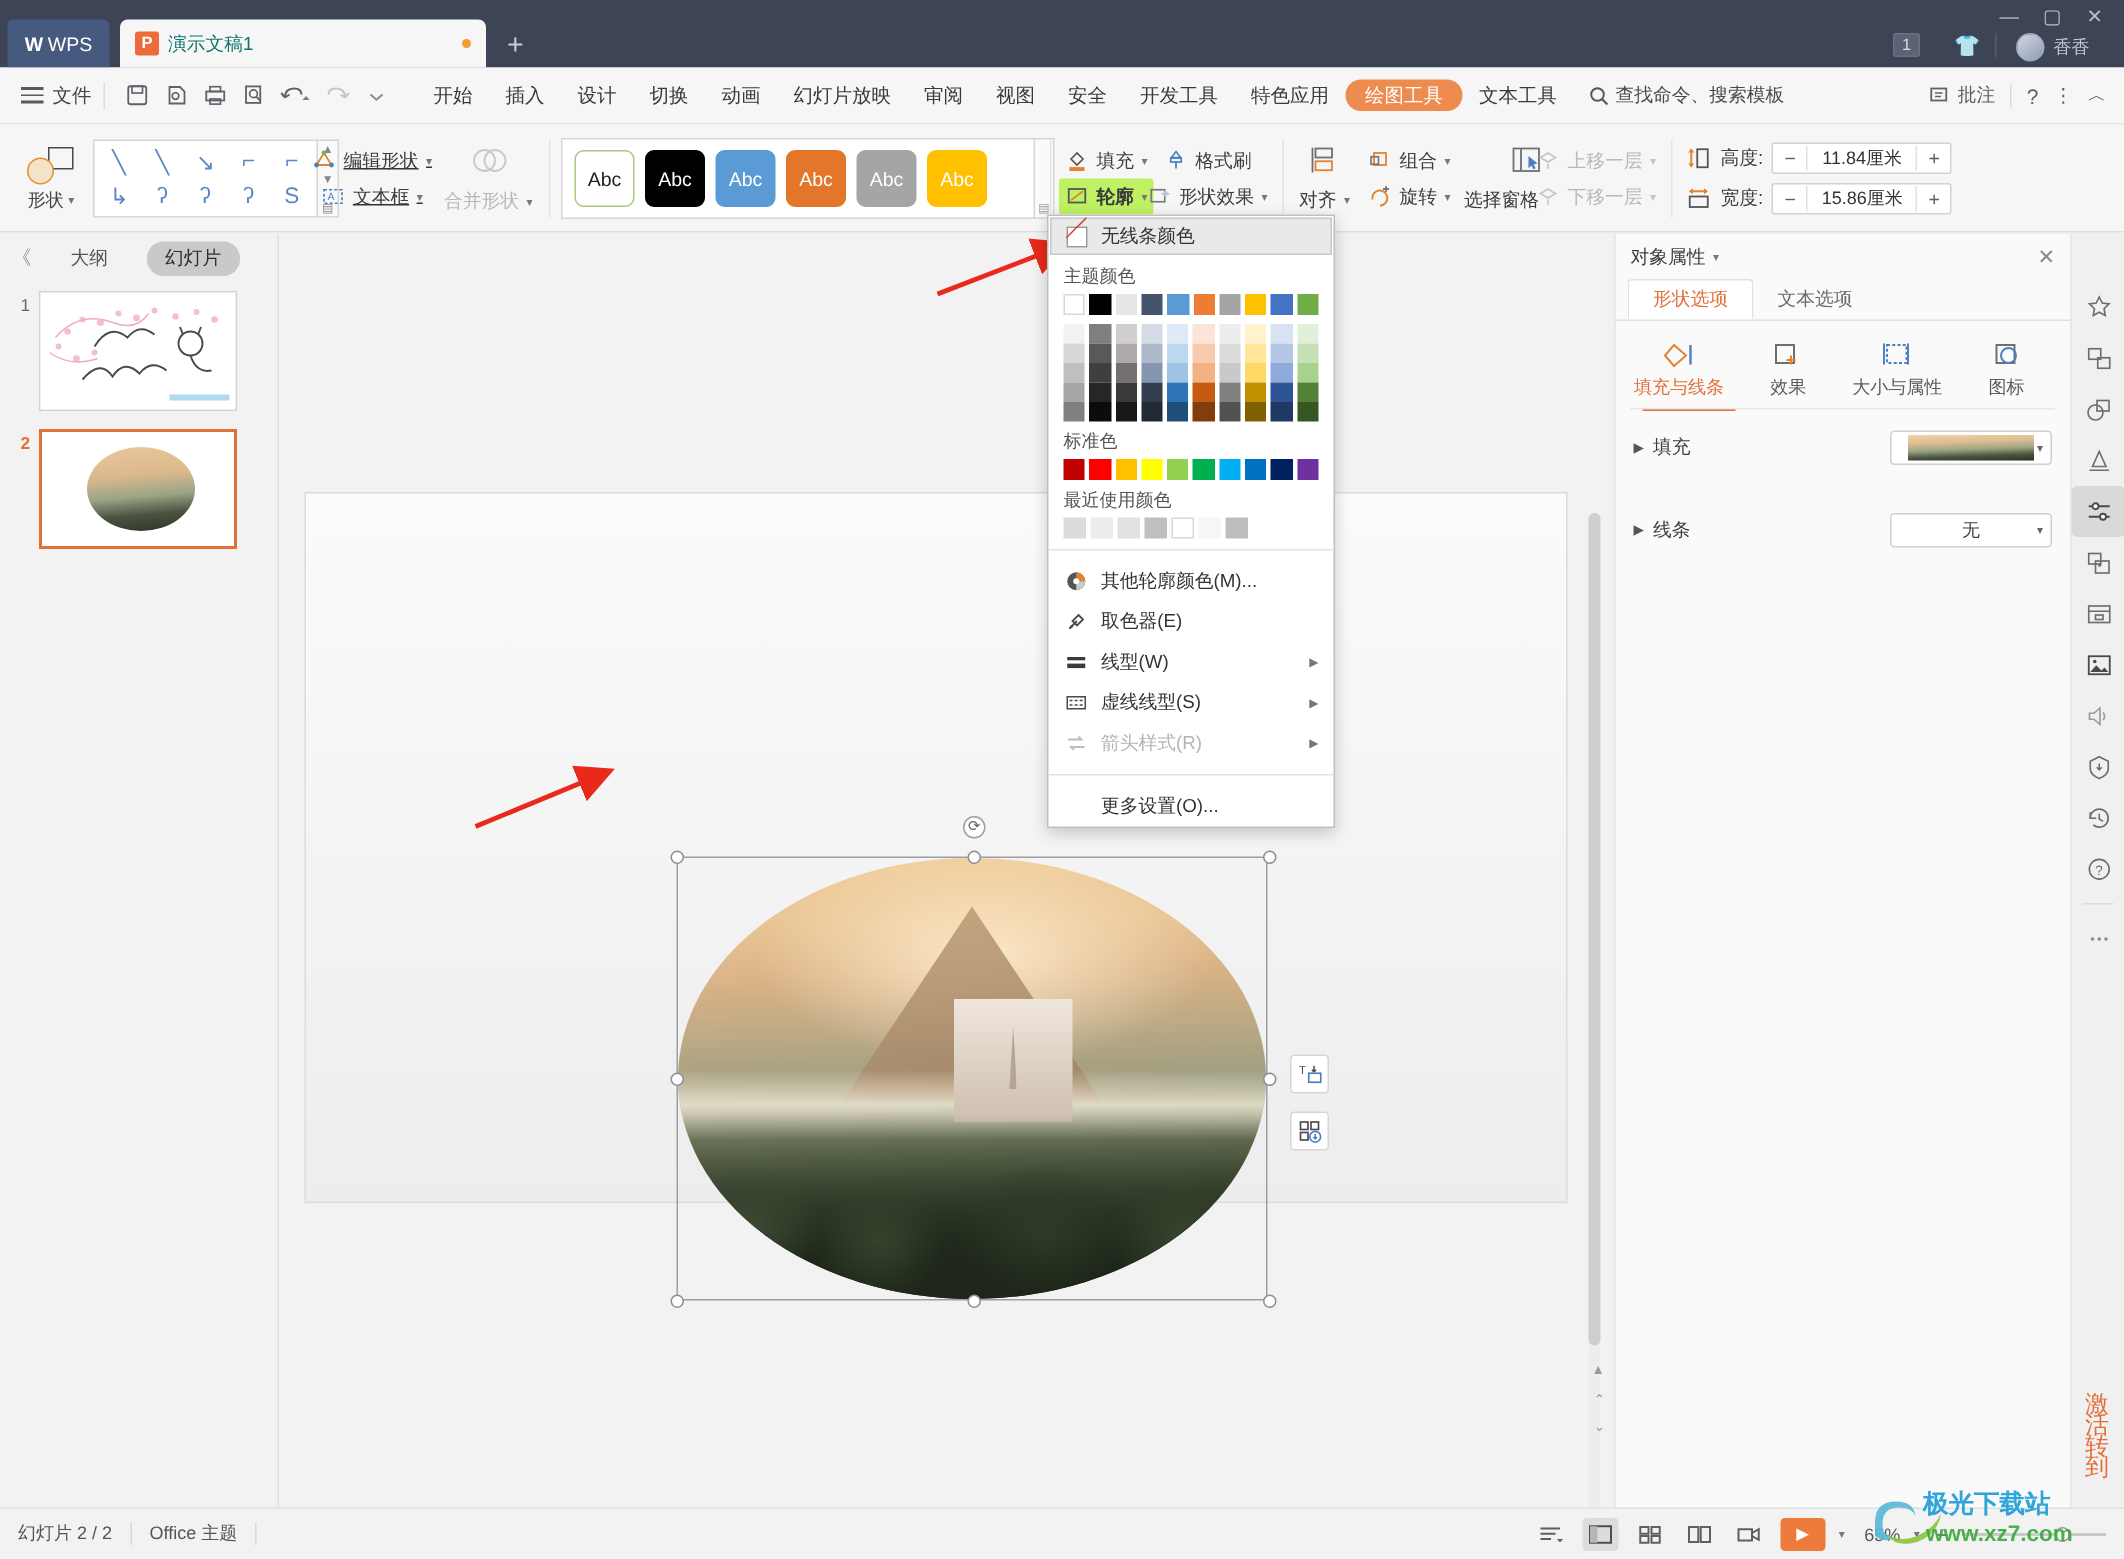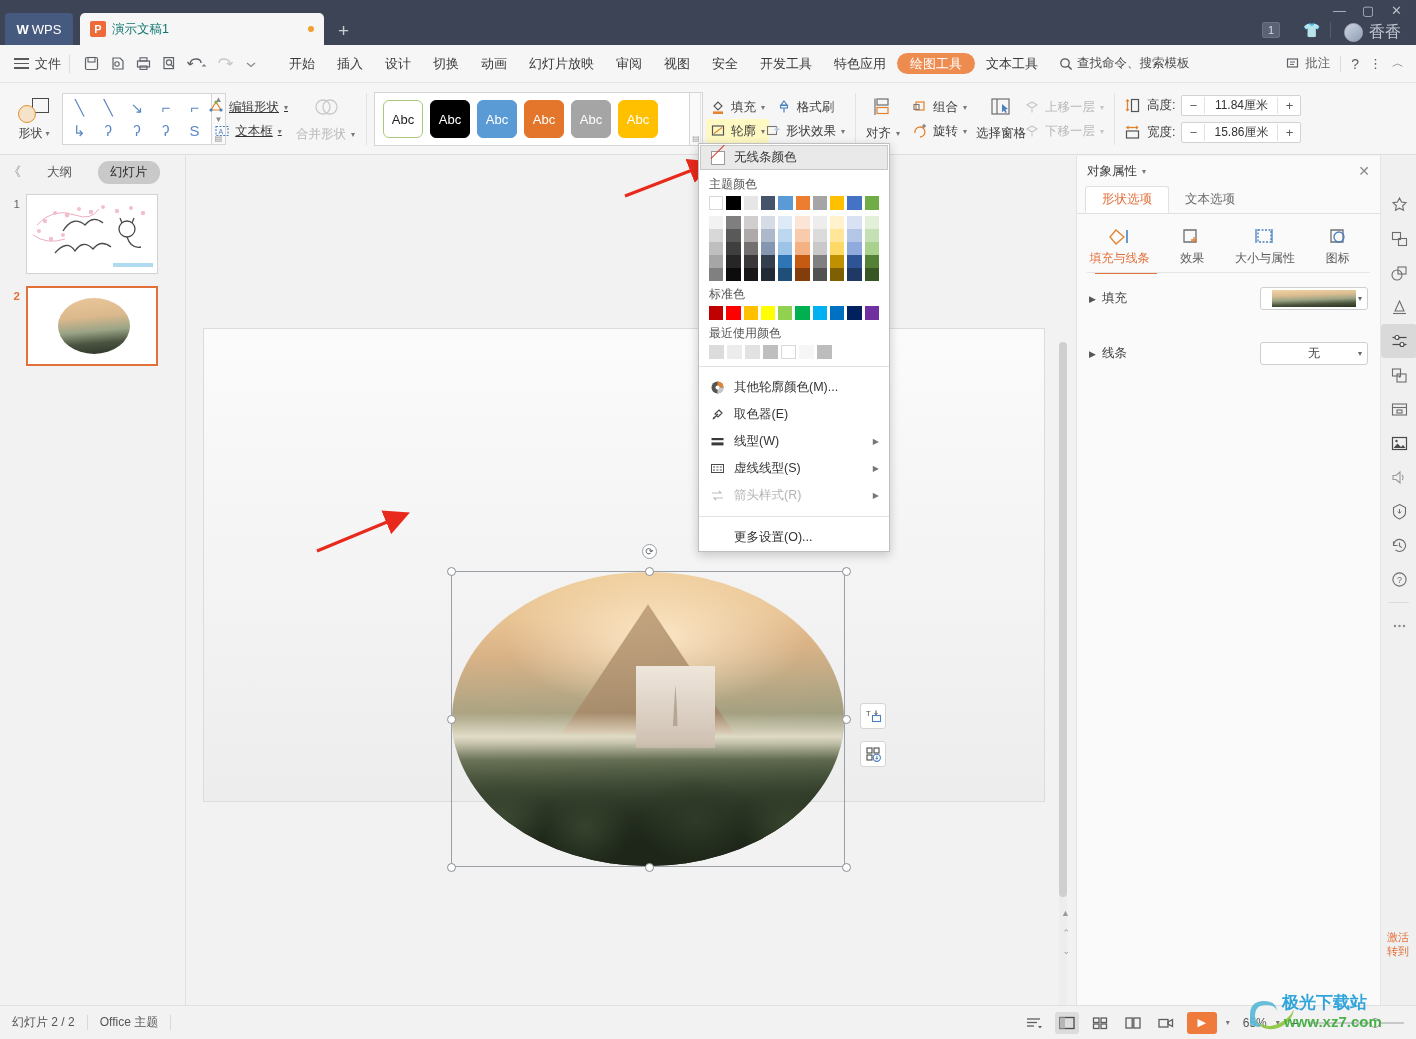--- a/index.html
+++ b/index.html
@@ -47,21 +47,21 @@
   .tb-right { position: absolute; top: 22px; display: flex; align-items: center; }
   .tb-badge {
     background: #5b6274; color: #d8dbe2; font-size: 11px;
     padding: 1px 5px; border-radius: 2px; border:1px solid #6b7285;
   }
   .tb-ico { color: #b4b8c3; font-size: 14px; }
   .avatar {
     width: 19px; height: 19px; border-radius: 50%;
     background: linear-gradient(140deg,#cfd6e4,#8f9db5); border: 1px solid #aab;
   }
-  .tb-user { color: #c3c7d1; font-size: 16px; }
+  .tb-user { color: #c3c7d1; font-size: 12px; }
   .vsep { width: 1px; height: 16px; background: #555c6e; }
 
   
   .menubar {
     position: absolute; top: 45px; left: 0; width: 1416px; height: 38px;
     background: #f6f6f6; border-bottom: 1px solid #e4e4e4;
     display: flex; align-items: center;
   }
   .mb-file { display: flex; align-items: center; gap: 6px; margin-left: 14px; color: #444; font-size: 13px; }
   .hamburger { display:inline-flex; flex-direction: column; gap: 3px; }
@@ -229,21 +229,21 @@
   .rp-ctl .swatch { width: 84px; height: 17px;
      background: linear-gradient(178deg,#f0d2a4 0%, #dcbd91 30%, #9ba484 55%, #4c563f 78%, #2a331f 100%); }
   .rp-ctl .cv { position:absolute; right: 5px; font-size: 8px; color:#666; }
 
   
   .rail { position:absolute; top: 156px; left: 1380px; width: 36px; height: 849px; background:#f0f0f0; border-left:1px solid #e4e4e4;}
   .rail-ic { width: 36px; height: 34px; display:flex; align-items:center; justify-content:center; color:#6d6d6d; }
   .rail-ic.on { background:#d9d9d9; border-radius:4px; }
   .rail-div { height:1px; background:#dcdcdc; margin: 6px 7px; }
 
-  .activate { position:absolute; left:1386px; top: 930px; width: 24px; color:#e2703a; font-size:11px; line-height: 14px; text-align:center; }
+  .activate { position:absolute; left:1386px; top: 930px; width: 24px; color:#e2703a; font-size:16px; line-height: 14px; text-align:center; }
 
   
   .statusbar {
     position:absolute; bottom:0; left:0; width: 1416px; height: 34px; background:#f2f2f2;
     border-top:1px solid #e0e0e0; display:flex; align-items:center; font-size:12px; color:#555;
   }
   .sb-sep { width:1px; height: 15px; background:#d8d8d8; margin: 0 12px; }
   .sb-right { margin-left:auto; display:flex; align-items:center; gap: 9px; padding-right: 12px; }
   .view-ic { width: 24px; height: 22px; display:flex; align-items:center; justify-content:center; color:#5d5d5d; }
   .view-ic.on { background:#dcdcdc; border-radius:3px; }
@@ -512,21 +512,21 @@
 
     <div class="rb-group rb-col" style="left: 706px;">
       <div class="rb-item">
         <svg width="16" height="16" viewBox="0 0 16 16">
             <path d="M4 7 L8 3 L12 7 L8 11z" fill="none" stroke="#555" stroke-width="1.1"></path>
             <rect x="3" y="12.4" width="10" height="2.6" fill="#e2832f"></rect>
           </svg>
         <span>填充</span>
         <span class="caret">▾</span>
       </div>
-      <div class="rb-item" style="background:#fef9c3;border-radius:2px;">
+      <div class="rb-item" style="background:#bef264;border-radius:2px;font-weight:bold;">
         <svg width="16" height="16" viewBox="0 0 16 16">
             <rect x="2.5" y="3" width="11" height="9" fill="none" stroke="#555" stroke-width="1.2"></rect>
             <line x1="4" y1="10.5" x2="12" y2="4.5" stroke="#e2832f" stroke-width="1.2"></line>
           </svg>
         <span>轮廓</span>
         <span class="caret">▾</span>
       </div>
     </div>
 
     <div class="rb-group rb-col" style="left: 761px;">
@@ -577,21 +577,21 @@
         <svg width="16" height="16" viewBox="0 0 16 16">
             <path d="M3 10 a5 5 0 1 1 5 4" fill="none" stroke="#e2832f" stroke-width="1.3"></path>
             <line x1="10" y1="3" x2="14" y2="3" stroke="#777" stroke-width="1.2"></line>
             <line x1="12" y1="1" x2="12" y2="5" stroke="#777" stroke-width="1.2"></line>
           </svg>
         <span>旋转</span>
         <span class="caret">▾</span>
       </div>
     </div>
 
-    <div class="rb-group rb-col" style="left: 972px; align-items:center;">
+    <div class="rb-group rb-col" style="left: 972px; align-items:flex-end;">
       <div style="height:28px;display:flex;align-items:center;justify-content:center;">
         <svg width="24" height="22" viewBox="0 0 24 22">
             <rect x="3" y="3" width="17" height="15" fill="none" stroke="#6f6f6f" stroke-width="1.2"></rect>
             <line x1="8" y1="3" x2="8" y2="18" stroke="#6f6f6f" stroke-width="1.2"></line>
             <path d="M13 8 l6 5 l-2.6 .6 l1.4 2.6 l-1.4 .8 l-1.4-2.6 l-2 1.8z" fill="#4a7fc1"></path>
           </svg>
       </div>
       <div class="rb-item">
         <span>选择窗格</span>
       </div>

